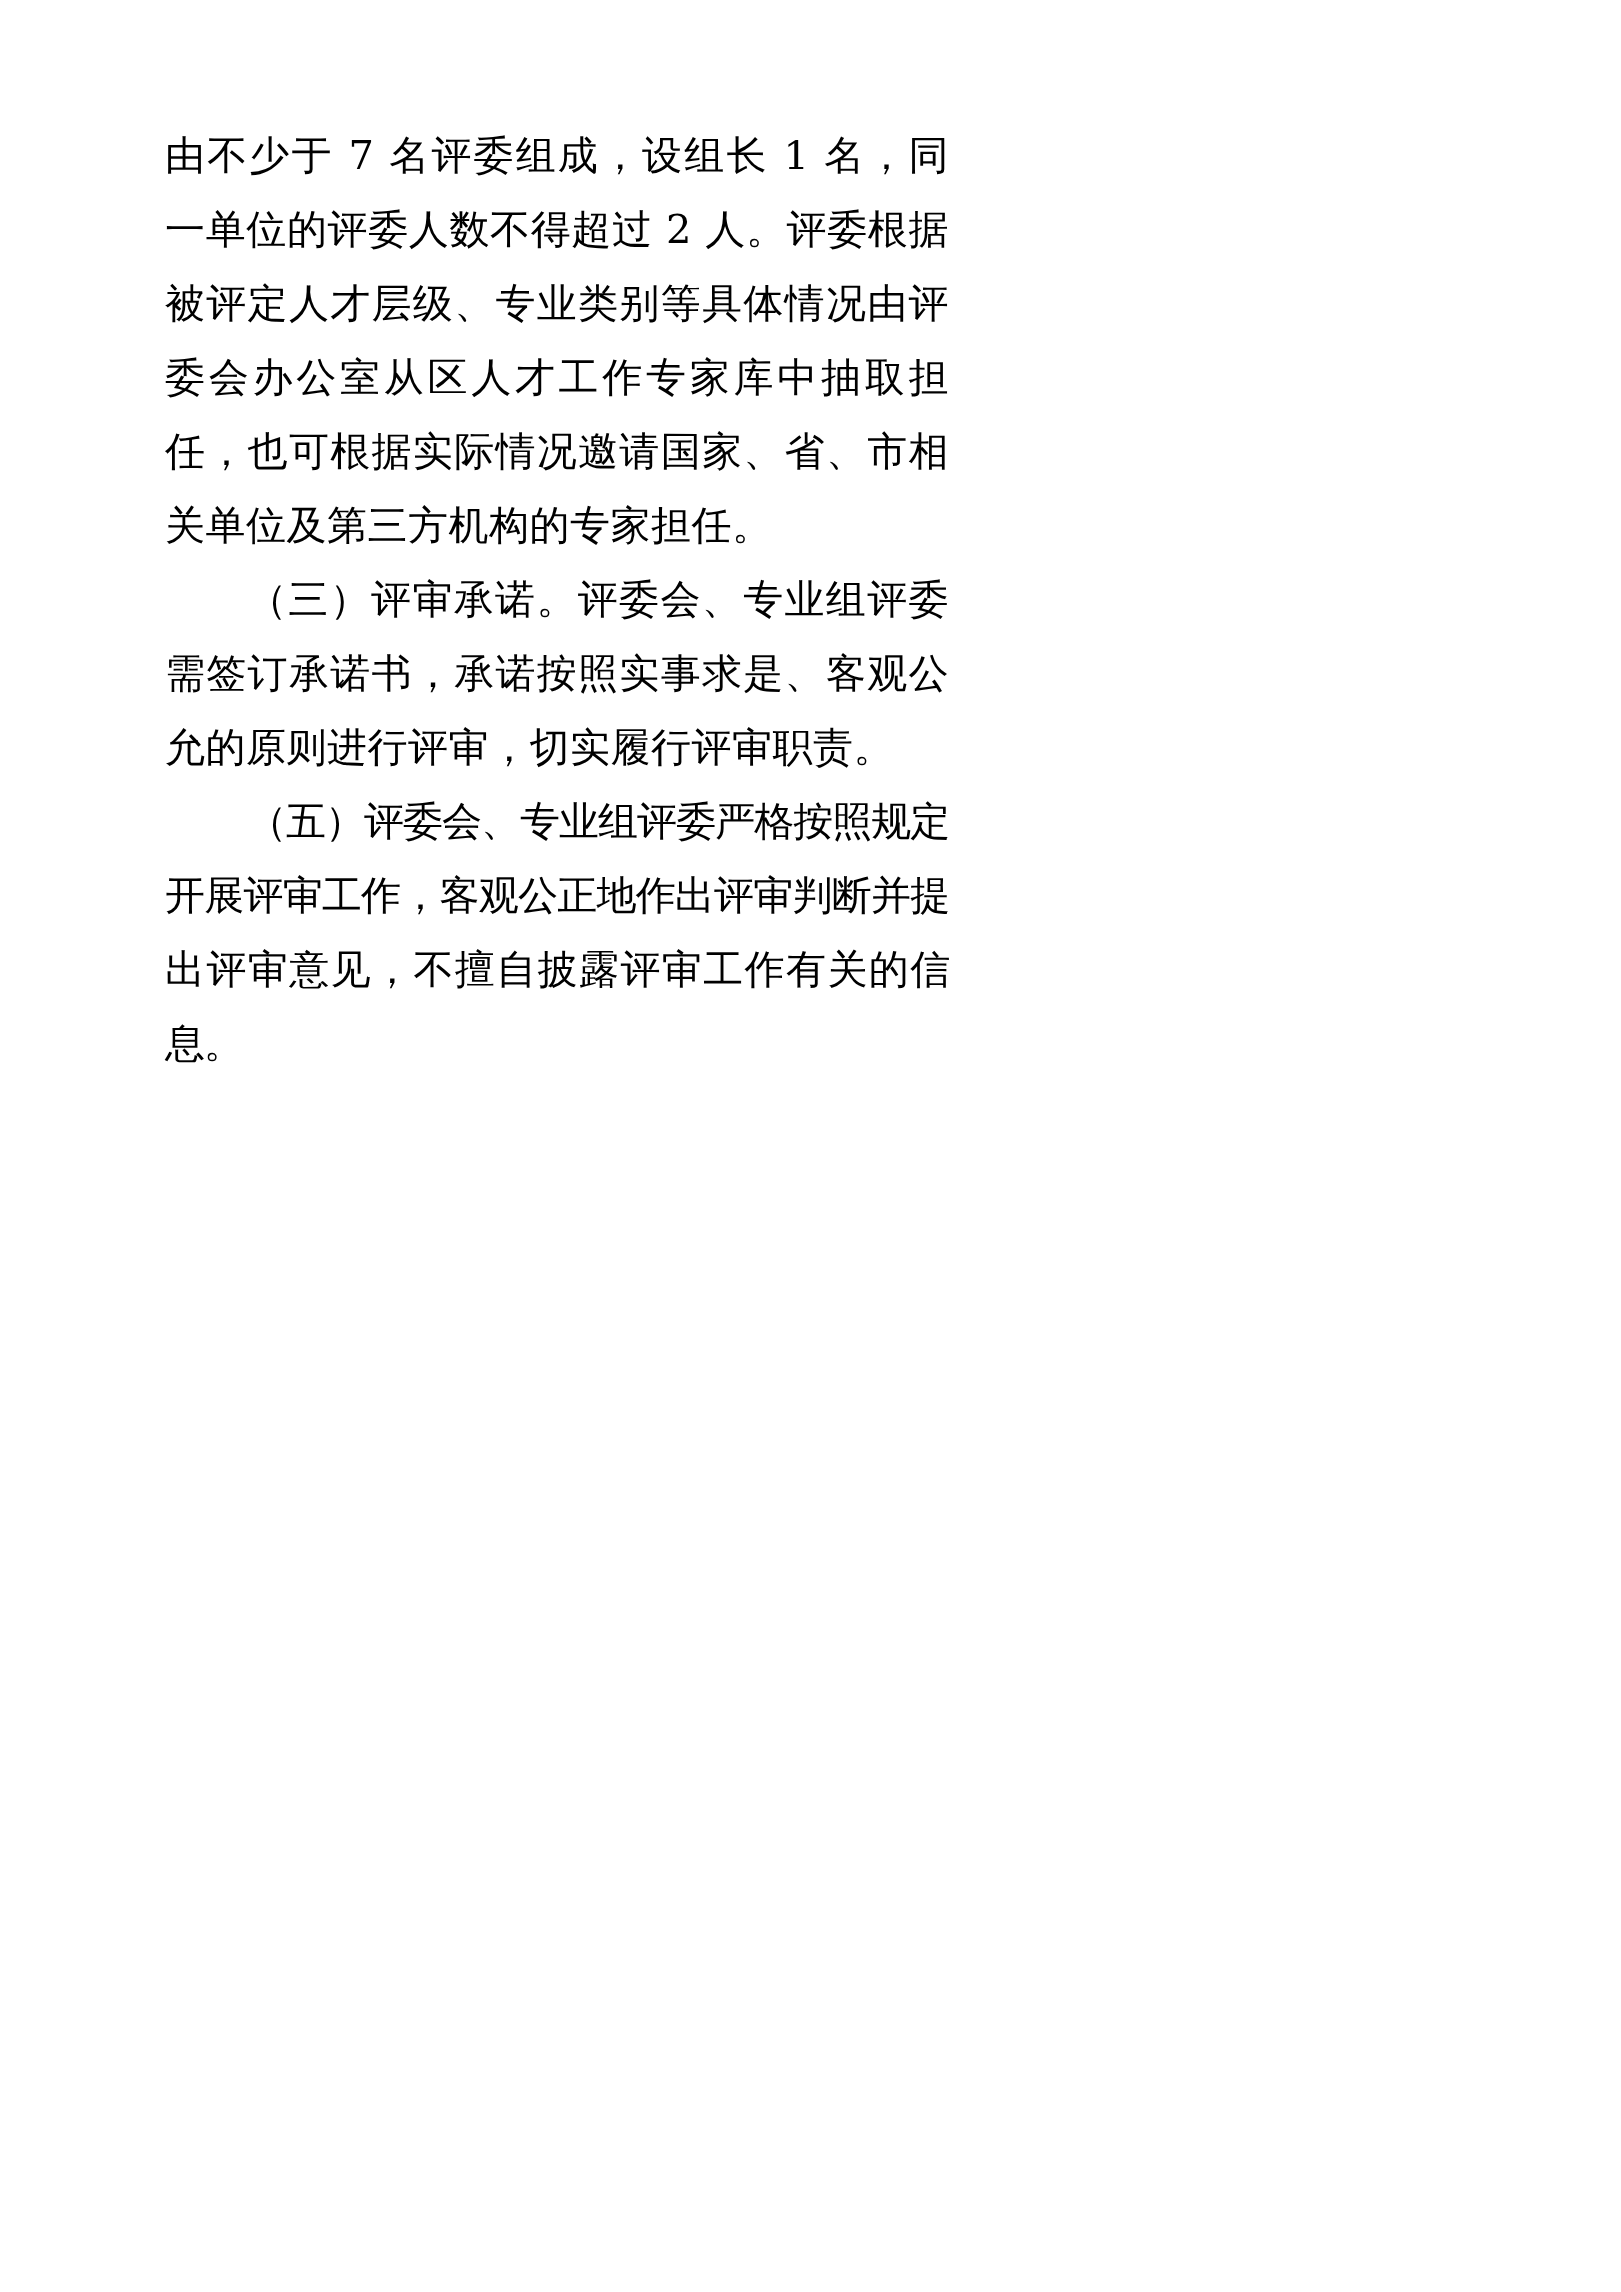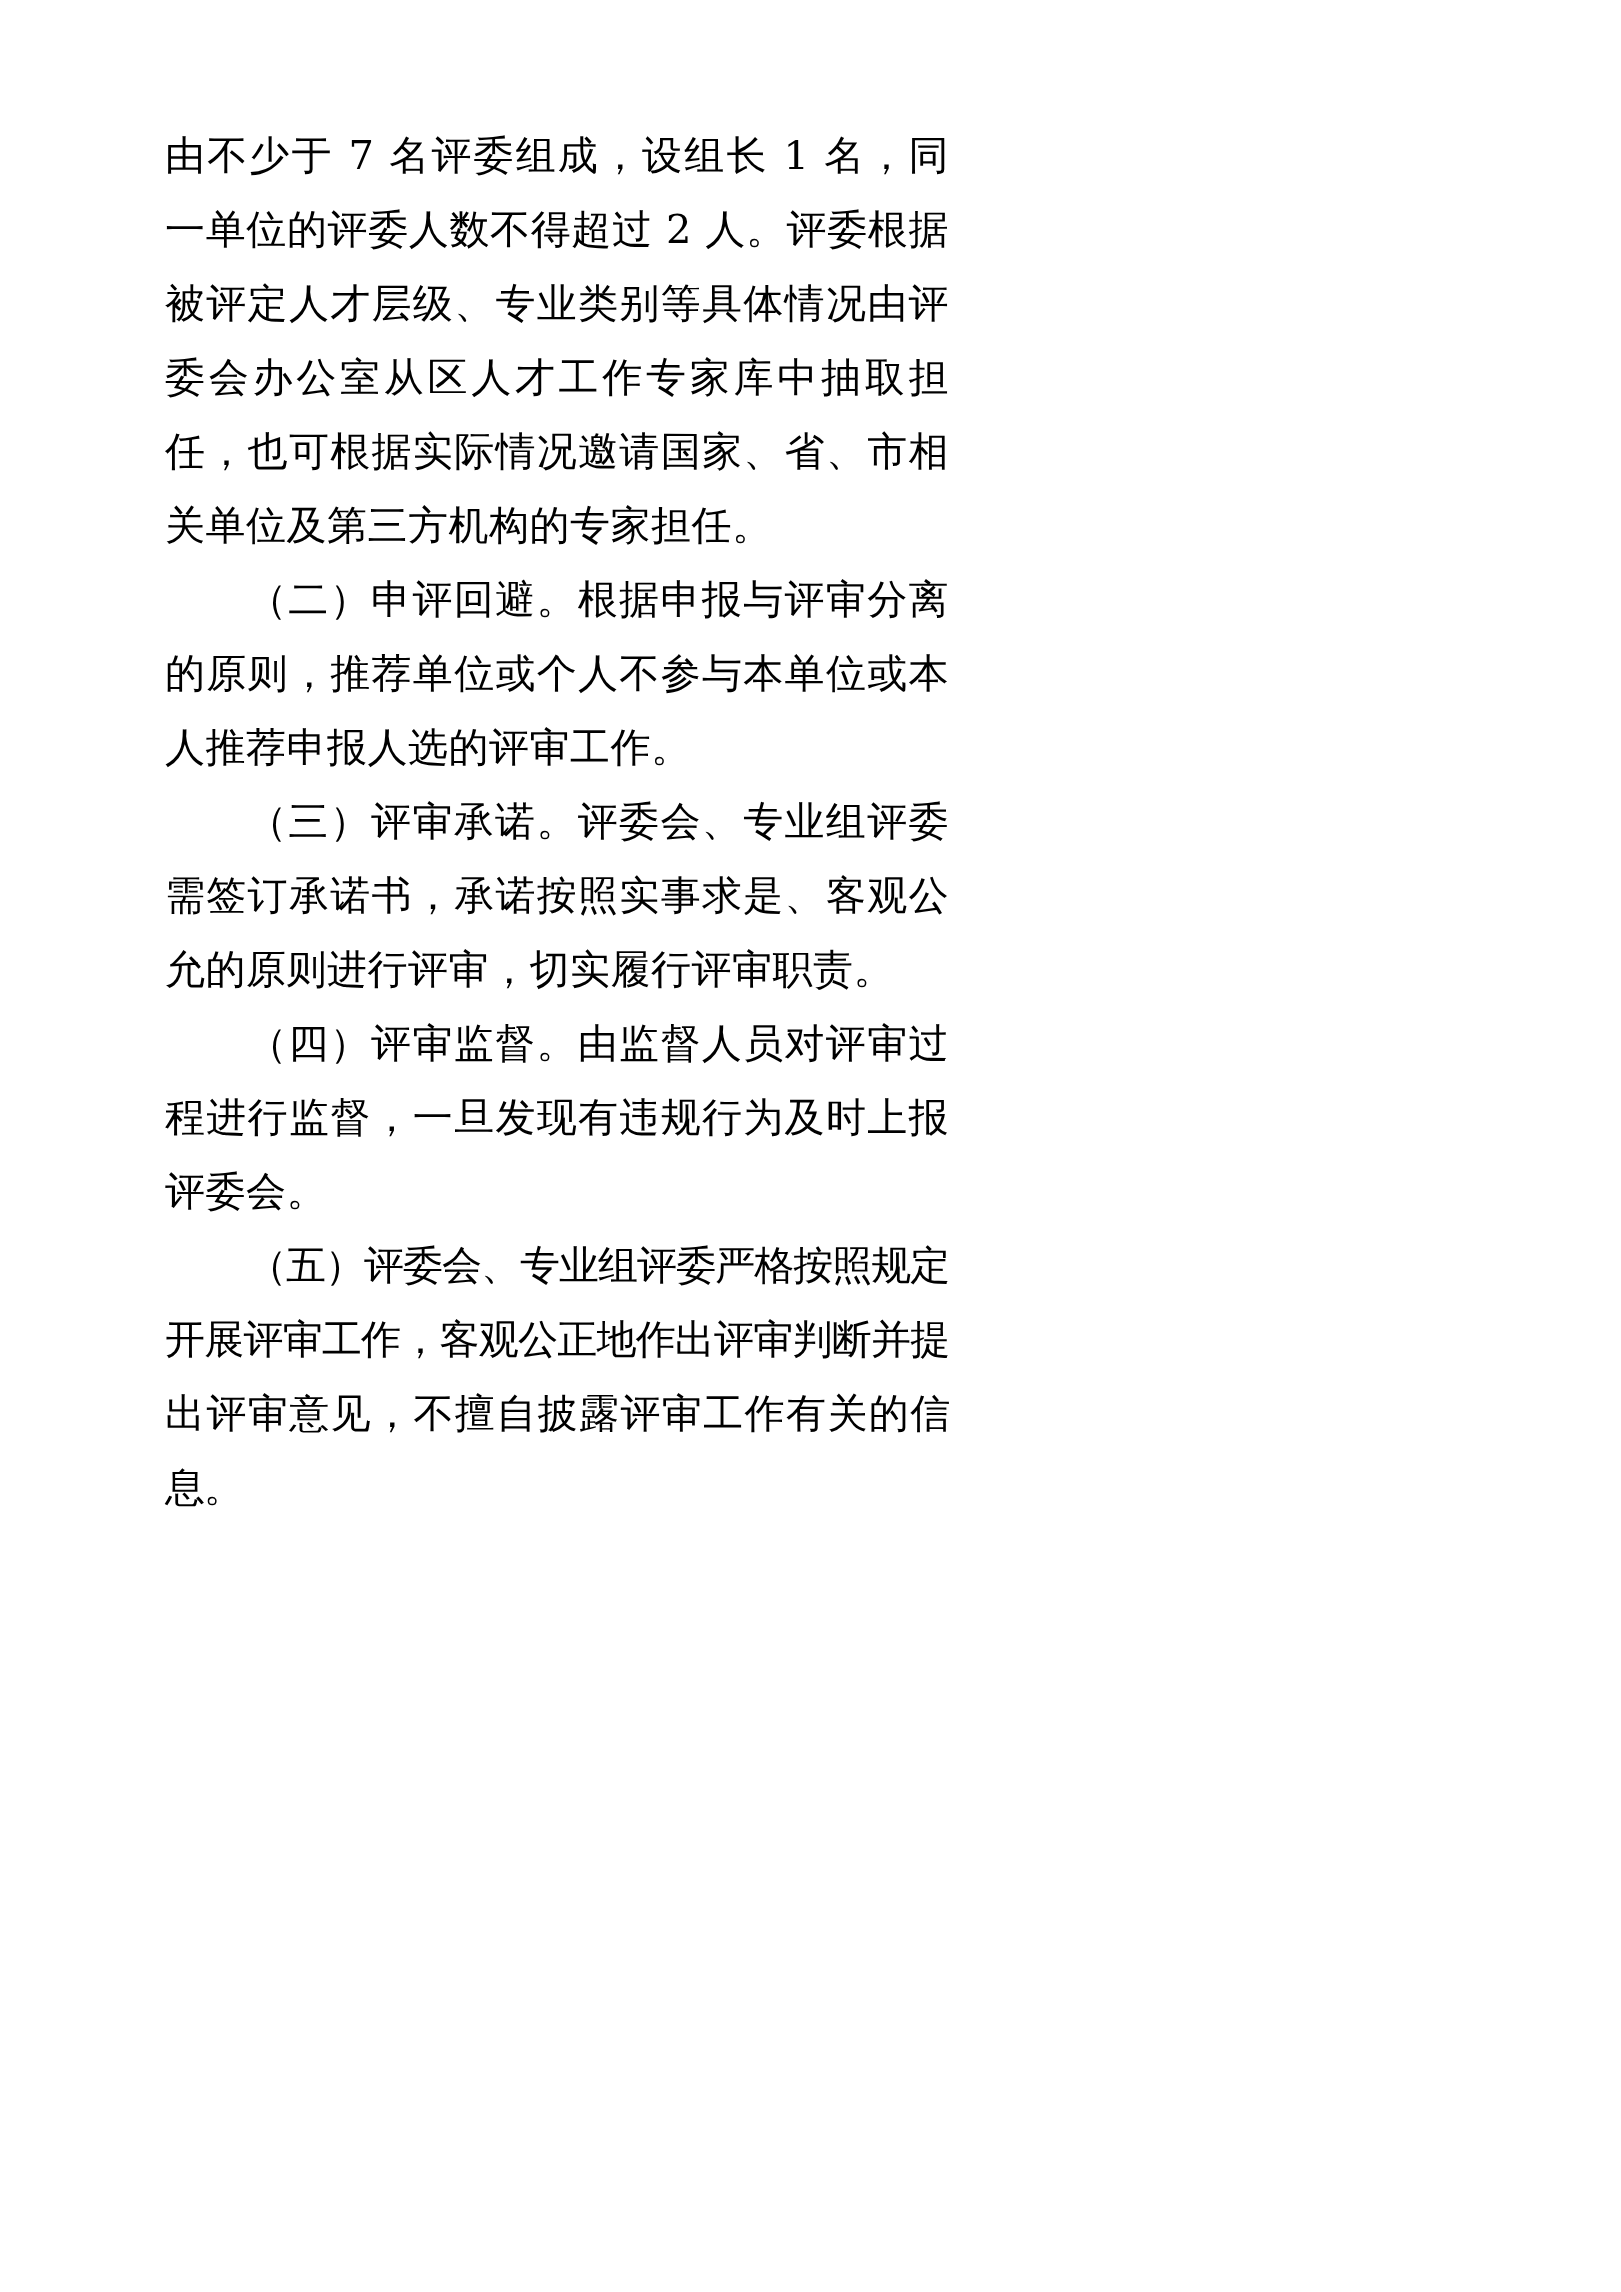--- a/index.html
+++ b/index.html
@@ -54,23 +54,21 @@
 </head>
 <body>
 
 <div id="page">
   <div id="content">
 
     <p class="para">由不少于 7 名评委组成，设组长 1 名，同一单位的评委人数不得超过 2 人。评委根据被评定人才层级、专业类别等具体情况由评委会办公室从区人才工作专家库中抽取担任，也可根据实际情况邀请国家、省、市相关单位及第三方机构的专家担任。</p>
 
 
 
-    <p class="para indent">（二）申评回避。根据申报与评审分离的原则，推荐单位或个人不参与本单位或本人推荐申报人选的评审工作。</p>
 
     <p class="para indent">（三）评审承诺。评委会、专业组评委需签订承诺书，承诺按照实事求是、客观公允的原则进行评审，切实履行评审职责。</p>
 
-    <p class="para indent">（四）评审监督。由监督人员对评审过程进行监督，一旦发现有违规行为及时上报评委会。</p>
 
     <p class="para indent para-tight">（五）评委会、专业组评委严格按照规定开展评审工作，客观公正地作出评审判断并提出评审意见，不擅自披露评审工作有关的信息。</p>
 
   </div>
 </div>
 
 
 </body></html>

